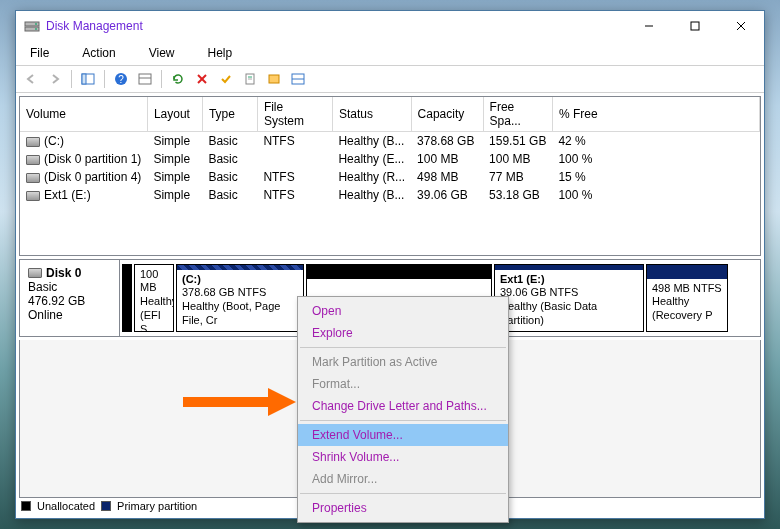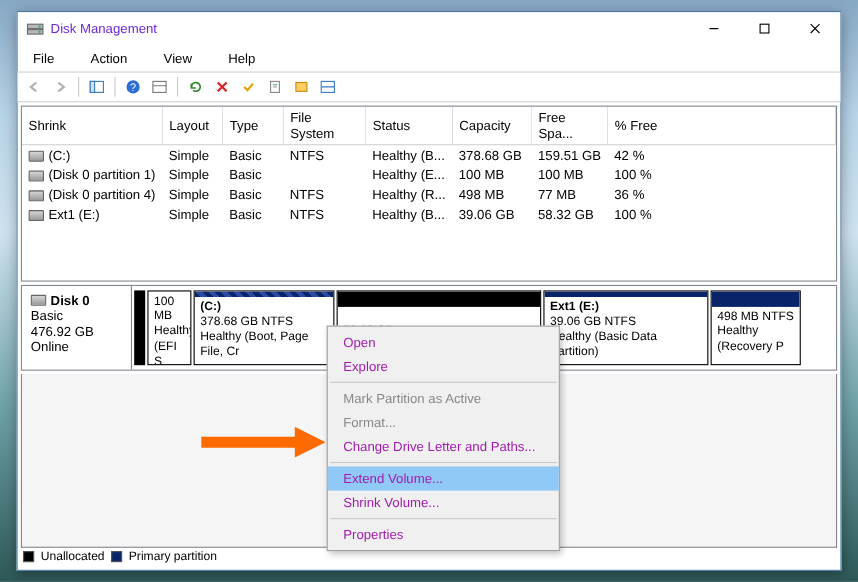--- a/index.html
+++ b/index.html
@@ -162,21 +162,21 @@
           <rect x="1" y="2" width="12" height="10" fill="none" stroke="#3a78c8"></rect>
           <line x1="1" y1="7" x2="13" y2="7" stroke="#3a78c8"></line>
         </svg>
       </div>
   </div>
 
   <div class="volpanel">
     <table class="voltable">
       <thead>
           <tr>
-        <th style="width:100px">Shrink</th>
+        <th style="width:100px">Volume</th>
         <th style="width:55px">Layout</th>
         <th style="width:55px">Type</th>
         <th style="width:75px">File System</th>
         <th style="width:60px">Status</th>
         <th style="width:72px">Capacity</th>
         <th style="width:58px">Free Spa...</th>
         <th>% Free</th>
       </tr>
         </thead>
       <tbody id="volrows">
@@ -201,30 +201,30 @@
             <td>100 %</td>
           </tr>
           <tr class="row">
             <td><span class="volicon"></span>(Disk 0 partition 4)</td>
             <td>Simple</td>
             <td>Basic</td>
             <td>NTFS</td>
             <td>Healthy (R...</td>
             <td>498 MB</td>
             <td>77 MB</td>
-            <td>36 %</td>
+            <td>15 %</td>
           </tr>
           <tr class="row">
             <td><span class="volicon"></span>Ext1 (E:)</td>
             <td>Simple</td>
             <td>Basic</td>
             <td>NTFS</td>
             <td>Healthy (B...</td>
             <td>39.06 GB</td>
-            <td>58.32 GB</td>
+            <td>53.18 GB</td>
             <td>100 %</td>
           </tr>
         </tbody>
     </table>
   </div>
 
   <div class="diskpanel">
     <div class="diskhead">
       <span class="volicon"></span><b>Disk 0</b><br>
       <span>Basic</span><br>
@@ -269,20 +269,21 @@
 <div class="ctxmenu">
   <div class="mi">Open</div>
   <div class="mi">Explore</div>
   <div class="msep"></div>
   <div class="mi disabled">Mark Partition as Active</div>
   <div class="mi disabled">Format...</div>
   <div class="mi">Change Drive Letter and Paths...</div>
   <div class="msep"></div>
   <div class="mi hl">Extend Volume...</div>
   <div class="mi">Shrink Volume...</div>
+  <div class="mi disabled">Add Mirror...</div>
   <div class="msep"></div>
   <div class="mi">Properties</div>
 
 </div>
 
 <svg class="arrow" width="120" height="40">
   <line x1="5" y1="20" x2="95" y2="20" stroke="#ff6a00" stroke-width="10"></line>
   <polygon points="90,6 118,20 90,34" fill="#ff6a00"></polygon>
 </svg>
 

